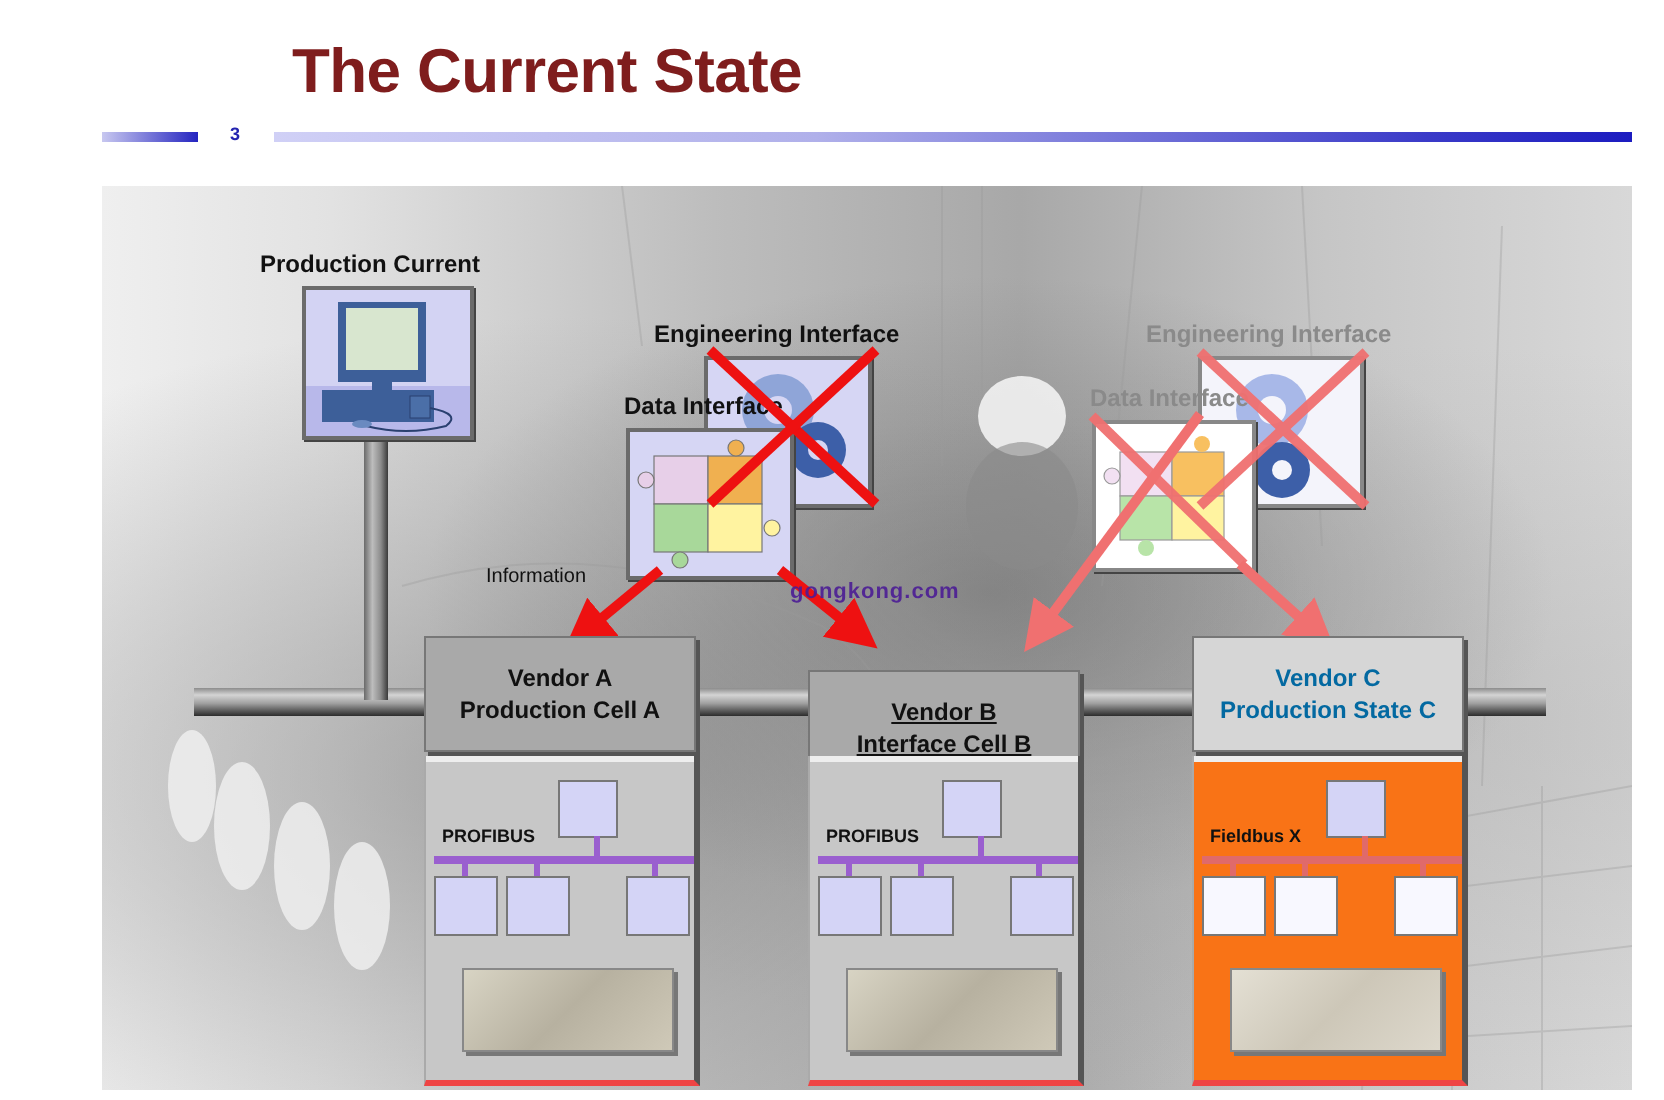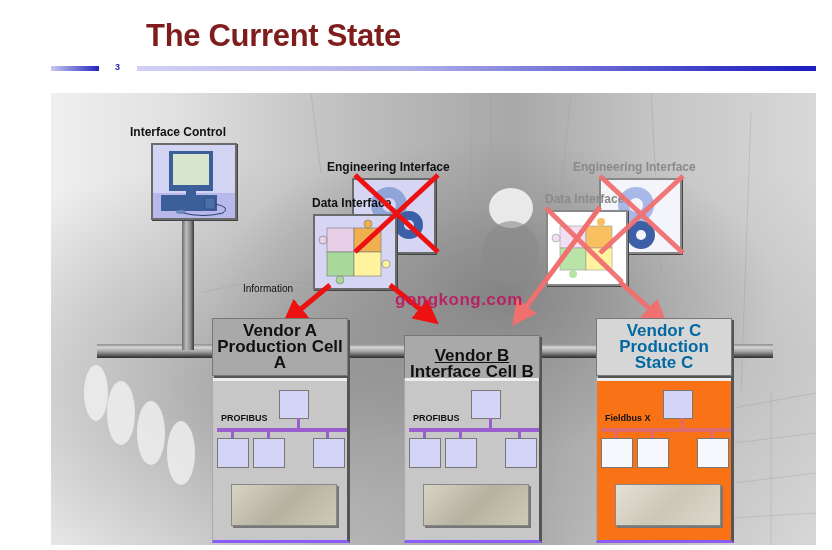--- a/index.html
+++ b/index.html
@@ -21,32 +21,32 @@
 
   .lbl { font-weight: bold; font-size: 12px; color: #111; white-space: nowrap; }
   .lbl-faded { color: #8a8a8a; }
 
   .icon-box { border: 2px solid #6b6b6b; box-shadow: 1px 1px 0 #444; }
 
   .pipe-h { background: linear-gradient(to bottom, #8c8c8c 0%, #d4d4d4 25%, #a0a0a0 55%, #5e5e5e 80%, #2c2c2c 100%); }
   .pipe-v { background: linear-gradient(to right, #6a6a6a 0%, #bdbdbd 35%, #8c8c8c 70%, #3a3a3a 100%); }
 
   .vendor-top { width: 134px; height: 56px; background: #a9a9a9; border: 1px solid #777; box-shadow: 2px 2px 0 #555;
-    display: flex; flex-direction: column; align-items: center; justify-content: center; font-weight: bold; font-size: 17px; color: #111; line-height: 16px; text-align: center; }
+    display: flex; flex-direction: column; align-items: center; justify-content: center; font-weight: bold; font-size: 12px; color: #111; line-height: 16px; text-align: center; }
   .vendor-top.faded { background: #d6d6d6; color: #0369a1; }
-  .vendor-bot { width: 134px; height: 162px; background: #c7c7c7; border-left: 1px solid #aaa; border-right: 3px solid #555; border-bottom: 3px solid #8b5cf6; box-shadow: inset 0 3px 0 #eee; }
+  .vendor-bot { width: 134px; height: 162px; background: #c7c7c7; border-left: 1px solid #aaa; border-right: 3px solid #555; border-bottom: 3px solid #ef4444; box-shadow: inset 0 3px 0 #eee; }
   .vendor-bot.faded { background: #f97316; }
 
   .bus-label { font-weight: bold; font-size: 9px; color: #111; }
   .dev { border: 1px solid #777; background: #d4d4f6; }
   .dev.white { background: #f8f8ff; }
   .thumb { border: 1px solid #888; background: linear-gradient(135deg, #d8d4c4, #b7b1a0 50%, #cfc9b8); box-shadow: 2px 2px 0 #777; }
   .thumb.faded { background: linear-gradient(135deg, #e4e0d4, #cdc7b8 50%, #ddd8cc); }
 
-  #watermark { left: 395px; top: 290px; font-size: 17px; font-weight: bold; color: #be185d; letter-spacing: 0.5px; opacity: 0.9; }
+  #watermark { left: 395px; top: 290px; font-size: 11px; font-weight: bold; color: #4c1d95; letter-spacing: 0.5px; opacity: 0.9; }
 </style>
 </head>
 <body>
 
 <div id="title" class="abs">The Current State</div>
 <div id="bar-left" class="abs"></div>
 <div id="page-num" class="abs">3</div>
 <div id="bar-right" class="abs"></div>
 
 <div id="photo" class="abs">
@@ -65,21 +65,21 @@
       <ellipse cx="130" cy="360" rx="14" ry="32"></ellipse>
       <ellipse cx="45" cy="300" rx="12" ry="28"></ellipse>
     </g>
   </svg>
 </div>
 
 <div class="abs pipe-h" style="left:97px; top:344px; width:676px; height:14px;"></div>
 
 <div class="abs pipe-v" style="left:182px; top:218px; width:12px; height:132px;"></div>
 
-<div class="abs lbl" style="left:130px; top:125px;">Interface Control</div>
+<div class="abs lbl" style="left:130px; top:125px;">Production Current</div>
 <div class="abs icon-box" style="left:151px; top:143px; width:82px; height:73px; background:#d3d3f3;">
   <svg width="82" height="73">
     <rect x="0" y="48" width="82" height="25" fill="#b8b8ea"></rect>
     <rect x="16" y="6" width="44" height="40" fill="#3d5f99"></rect>
     <rect x="20" y="9" width="36" height="31" fill="#d8e6cf"></rect>
     <rect x="33" y="46" width="10" height="4" fill="#3d5f99"></rect>
     <rect x="8" y="50" width="56" height="16" fill="#3d5f99"></rect>
     <rect x="52" y="53" width="10" height="11" fill="#4b6fa8" stroke="#2a4070" stroke-width="0.5"></rect>
     <path d="M62 59 Q78 62 70 68 Q50 73 30 68" stroke="#2a4070" fill="none" stroke-width="1"></path>
     <ellipse cx="28" cy="67" rx="5" ry="2" fill="#6a8ac0"></ellipse>

